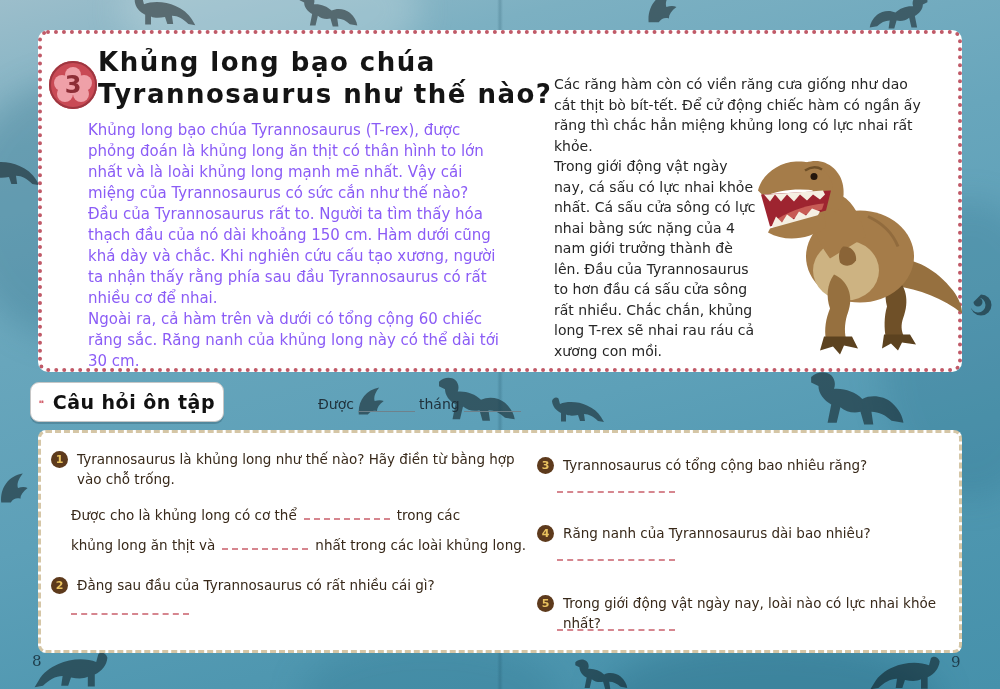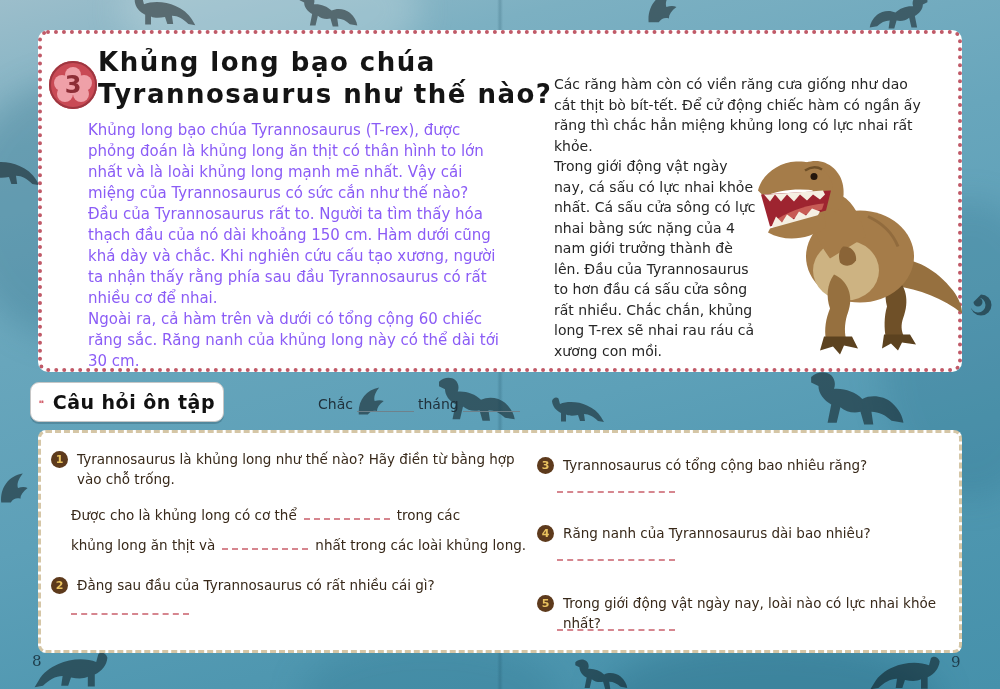--- a/index.html
+++ b/index.html
@@ -180,21 +180,21 @@
 
   <div class="review-label">
     <svg width="28" height="22" viewBox="0 0 32 24">
       <path d="M2,4 C7,1 12,1 15,4 L15,21 C12,18 7,18 2,20 Z" fill="#dc737d"></path>
       <path d="M30,4 C25,1 20,1 17,4 L17,21 C20,18 25,18 30,20 Z" fill="#d05f6b"></path>
     </svg>
     <span class="txt">Câu hỏi ôn tập</span>
   </div>
 
   <div class="date-line">
-    <span>Chắc</span>
+    <span>Được</span>
     <span class="dline"></span>
     <span>tháng</span>
     <span class="dline"></span>
   </div>
 
   <div class="questions-box">
 
     <div class="q-item" style="left:10px;top:16px;width:470px">
       <span class="q-num">1</span>
       <span class="q-text" style="width:448px">Tyrannosaurus là khủng long như thế nào? Hãy điền từ bằng hợp vào chỗ trống.</span>

